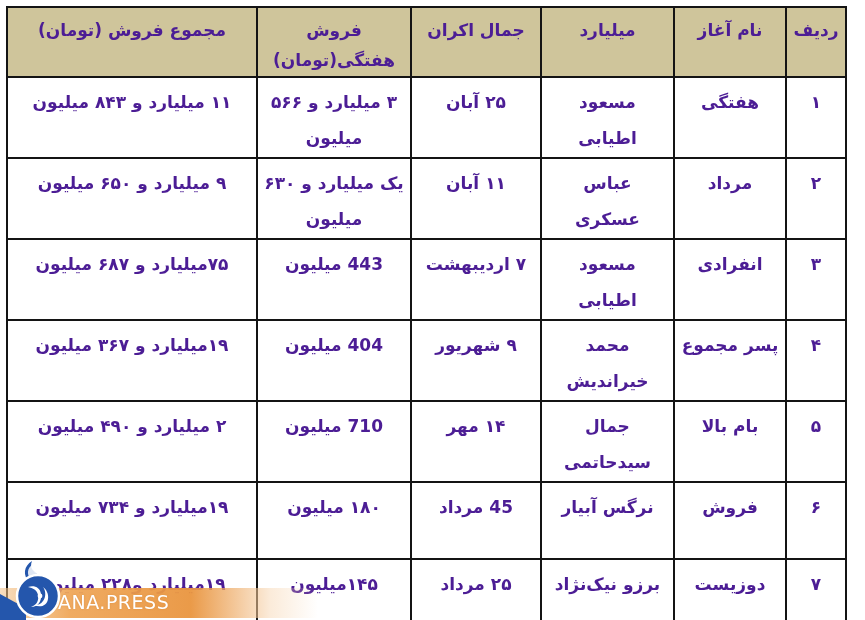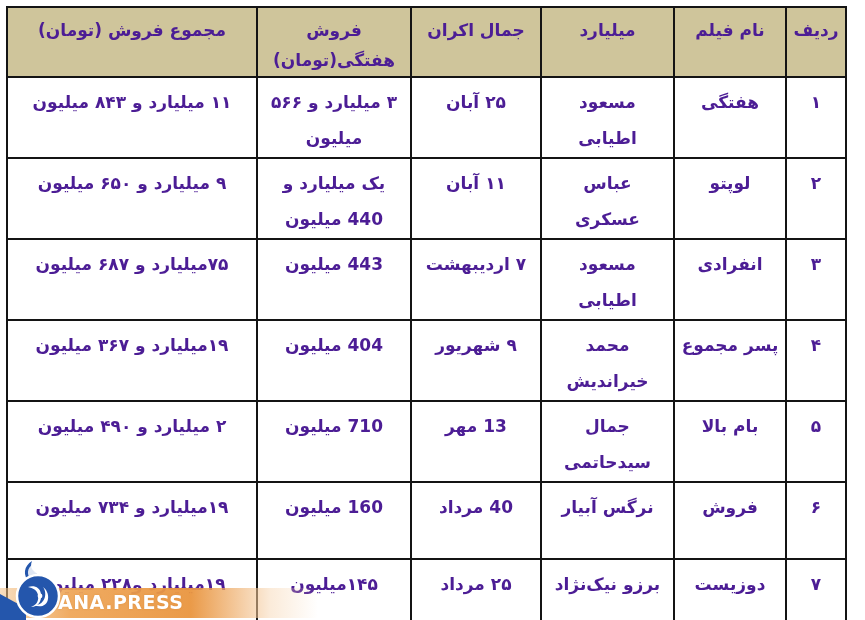--- a/index.html
+++ b/index.html
@@ -65,21 +65,21 @@
     position:absolute;left:0;bottom:0;width:26px;height:26px;
     background:var(--wm-blue);
     clip-path:polygon(0 0,100% 55%,100% 100%,0 100%);
     z-index:6;
   }
   .wm-logo{
     position:absolute;left:10px;bottom:1px;z-index:7;
   }
   .wm-text{
     position:absolute;left:58px;bottom:7px;z-index:7;
-    color:#ffffff;font-size:19px;font-weight:bold;
+    color:#ffffff;font-size:19px;font-weight:normal;
     letter-spacing:0.5px;
     font-family:"DejaVu Sans", sans-serif;
     text-shadow:0 0 2px rgba(210,130,50,0.6);
   }
 </style>
 </head>
 <body>
 
 <div class="table-wrap">
   <table class="films">
@@ -87,43 +87,43 @@
       <col class="c-radif">
         <col class="c-film">
         <col class="c-director">
       <col class="c-release">
         <col class="c-weekly">
         <col class="c-total">
     </colgroup>
     <thead>
       <tr>
         <th>ردیف</th>
-        <th>نام فیلم</th>
+        <th>نام آغاز</th>
         <th>میلیارد</th>
         <th>جمال اکران</th>
         <th>فروش
 هفتگی(تومان)</th>
         <th>مجموع فروش (تومان)</th>
       </tr>
     </thead>
     <tbody id="films-tbody">
         <tr>
           <td>۱</td>
           <td>هفتگی</td>
           <td>مسعود اطیابی</td>
           <td>۲۵ آبان</td>
           <td>۳ میلیارد و ۵۶۶ میلیون</td>
           <td>۱۱ میلیارد و ۸۴۳ میلیون</td>
         </tr>
         <tr>
           <td>۲</td>
-          <td>لوپتو</td>
+          <td>مرداد</td>
           <td>عباس عسکری</td>
           <td>۱۱ آبان</td>
-          <td>یک میلیارد و 440 میلیون</td>
+          <td>یک میلیارد و ۶۳۰ میلیون</td>
           <td>۹ میلیارد و ۶۵۰ میلیون</td>
         </tr>
         <tr>
           <td>۳</td>
           <td>انفرادی</td>
           <td>مسعود اطیابی</td>
           <td>۷ اردیبهشت</td>
           <td>443 میلیون</td>
           <td>۷۵میلیارد و ۶۸۷ میلیون</td>
         </tr>
@@ -132,30 +132,30 @@
           <td>پسر مجموع</td>
           <td>محمد خیراندیش</td>
           <td>۹ شهریور</td>
           <td>404 میلیون</td>
           <td>۱۹میلیارد و ۳۶۷ میلیون</td>
         </tr>
         <tr>
           <td>۵</td>
           <td>بام بالا</td>
           <td>جمال سیدحاتمی</td>
-          <td>13 مهر</td>
+          <td>۱۴ مهر</td>
           <td>710 میلیون</td>
           <td>۲ میلیارد و ۴۹۰ میلیون</td>
         </tr>
         <tr>
           <td>۶</td>
           <td>فروش</td>
           <td>نرگس آبیار</td>
-          <td>40 مرداد</td>
-          <td>160 میلیون</td>
+          <td>45 مرداد</td>
+          <td>۱۸۰ میلیون</td>
           <td>۱۹میلیارد و ۷۳۴ میلیون</td>
         </tr>
         <tr>
           <td>۷</td>
           <td>دوزیست</td>
           <td>برزو نیک‌نژاد</td>
           <td>۲۵ مرداد</td>
           <td>۱۴۵میلیون</td>
           <td>۱۹میلیارد و۲۲۸ میلیون</td>
         </tr>

